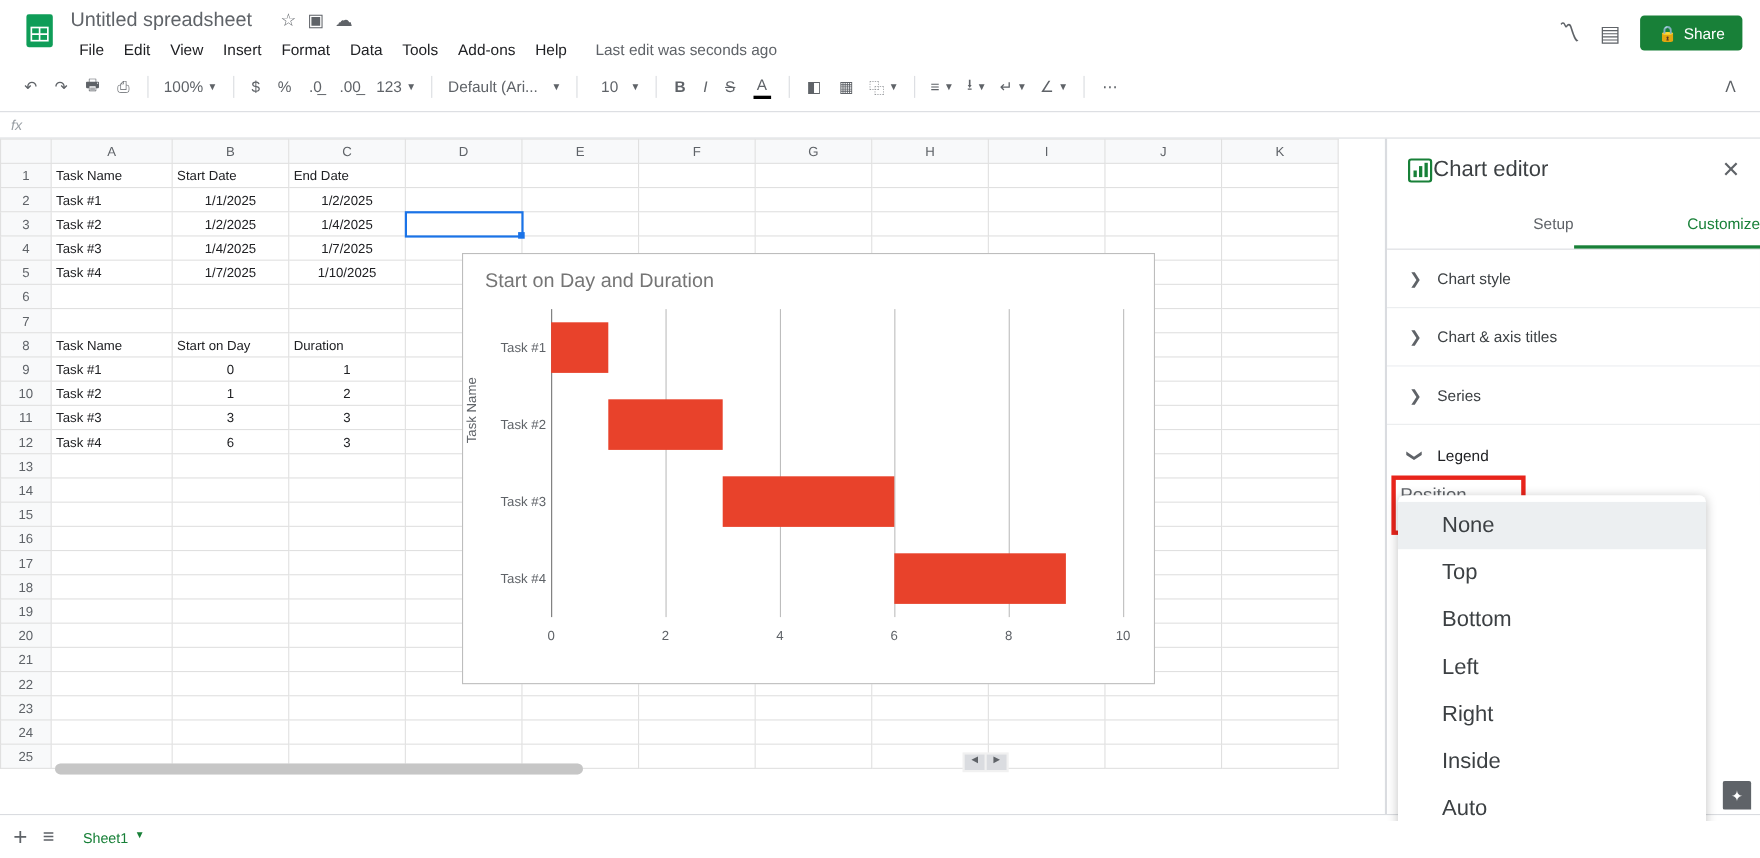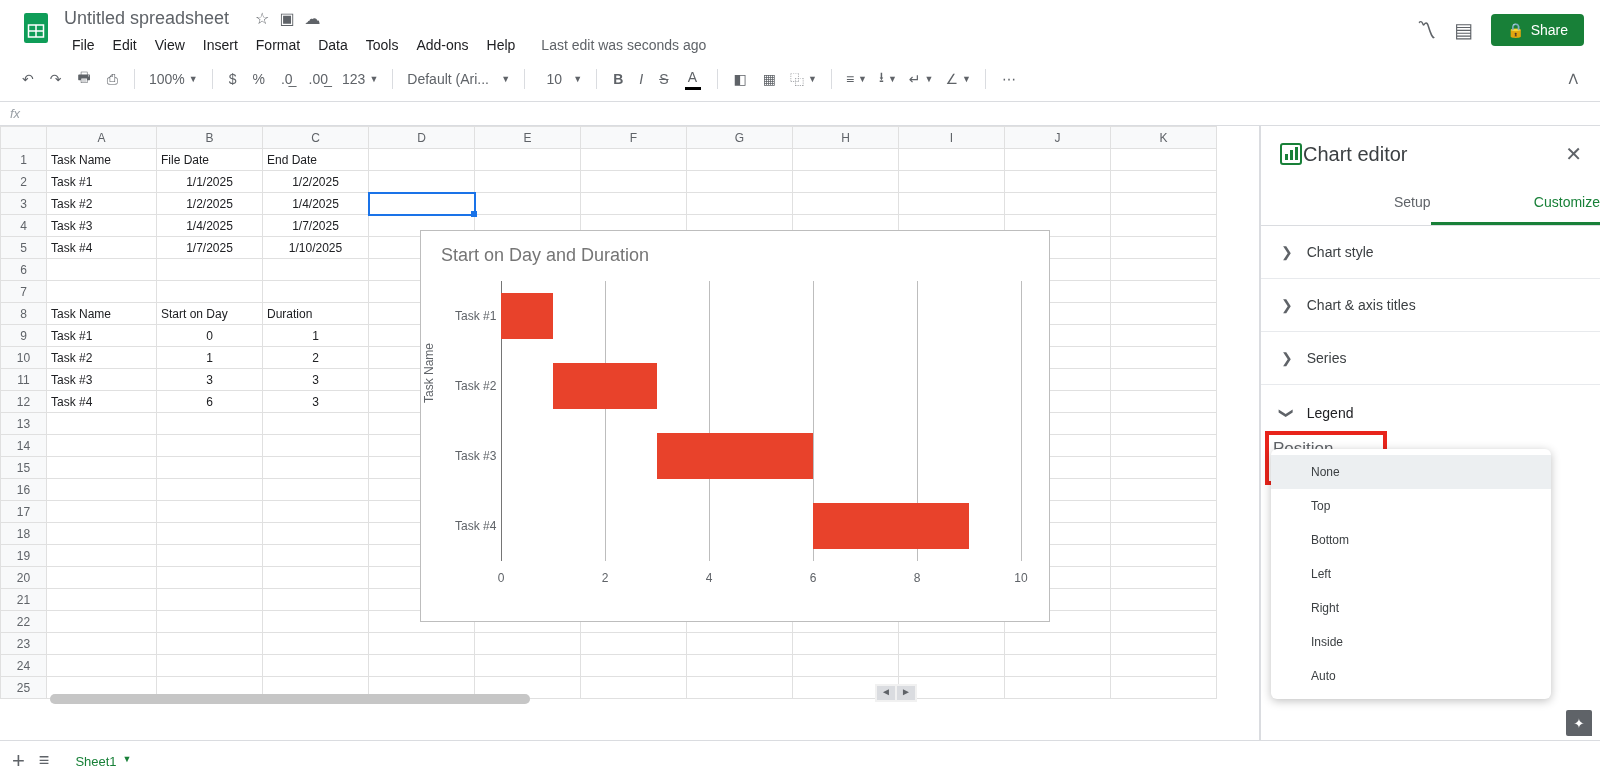--- a/index.html
+++ b/index.html
@@ -63,21 +63,21 @@
   .tab{ flex:1; text-align:right; padding:12px 0; font-size:14px; color:#5f6368; cursor:pointer;}
   .tab.active{ color:#188038; border-bottom:3px solid #188038; font-weight:500;}
   .panel-body{ flex:1; overflow:auto; background:#f1f3f4; position:relative;}
   .acc{ background:#fff; border-bottom:1px solid #e8eaed; padding:18px 20px; display:flex; align-items:center; gap:14px; font-size:14px; color:#3c4043; cursor:pointer;}
   .chev{ color:#5f6368; font-size:14px;}
   .legend-section{ background:#fff; padding:12px 0 20px 0;}
   .leg-hdr{ padding:8px 20px; display:flex; align-items:center; gap:14px; font-size:14px;}
   .pos-label{ font-size:17px; color:#5f6368; padding:0 0 0 12px; position:absolute; }
   .highlight-box{ position:absolute; border:4px solid #e8241b; left:4px; width:122px; height:54px; pointer-events:none;}
   .dd-menu{ position:absolute; left:10px; width:280px; background:#fff; border-radius:6px; box-shadow:0 2px 10px rgba(0,0,0,.25); padding:6px 0; z-index:5;}
-  .dd-item{ padding:10px 40px; font-size:12px; color:#3c4043; cursor:pointer;}
+  .dd-item{ padding:10px 40px; font-size:20px; color:#3c4043; cursor:pointer;}
   .dd-item.sel{ background:#eceff1;}
   .dd-item.dis{ color:#9aa0a6;}
   
   .bottom{ position:absolute; left:0; right:0; bottom:0; height:40px; border-top:1px solid #dadce0; display:flex; align-items:center; padding:0 12px; gap:14px; background:#fff;}
   .sheet-tab{ color:#188038; font-weight:500; padding:8px 12px; border-top:2px solid transparent; display:flex; gap:6px; align-items:flex-start;}
   .hscroll{ position:absolute; left:50px; bottom:42px; height:10px; width:480px; background:#f1f1f1; border-radius:5px;}
   .hscroll .thumb{height:100%;width:480px;background:#c6c6c6;border-radius:5px;}
   .explore{position:absolute;right:8px;bottom:44px;width:26px;height:26px;background:#5f6368;border-radius:2px 2px 0 2px;display:flex;align-items:center;justify-content:center;color:#fff;}
   .scroll-ctrl{position:absolute;right:342px;bottom:44px;display:flex;gap:2px;background:#f1f1f1;padding:2px;}
   .scroll-ctrl span{width:18px;height:14px;background:#dadce0;font-size:10px;text-align:center;color:#5f6368;}
@@ -200,21 +200,21 @@
             <th class="colX">F</th>
             <th class="colX">G</th>
             <th class="colX">H</th>
             <th class="colX">I</th>
             <th class="colX">J</th>
             <th class="colX">K</th>
           </tr>
           <tr>
             <th class="rowhdr">1</th>
             <td class="">Task Name</td>
-            <td class="">File Date</td>
+            <td class="">Start Date</td>
             <td class="">End Date</td>
             <td class=""></td>
             <td class=""></td>
             <td class=""></td>
             <td class=""></td>
             <td class=""></td>
             <td class=""></td>
             <td class=""></td>
             <td class=""></td>
           </tr>

